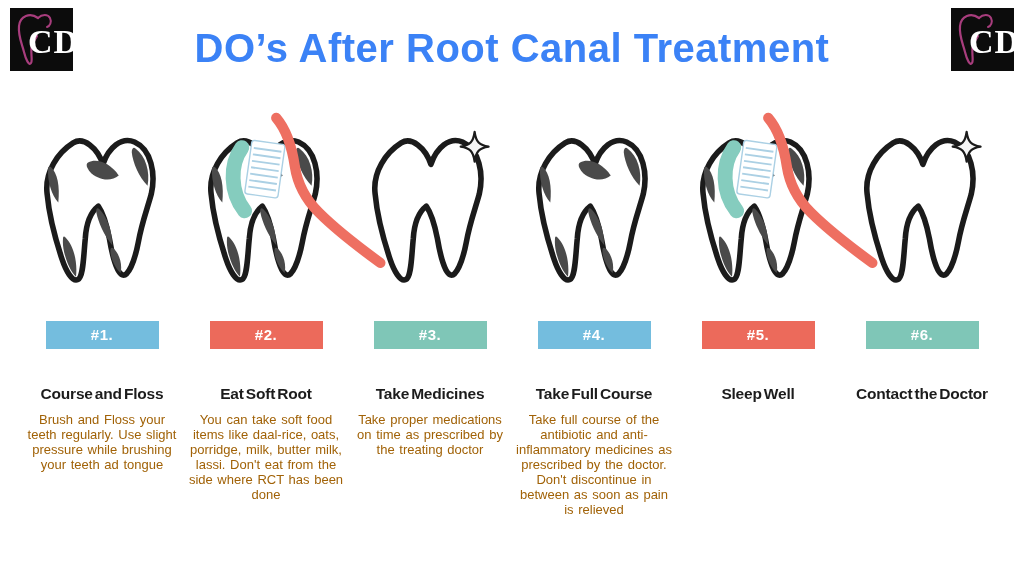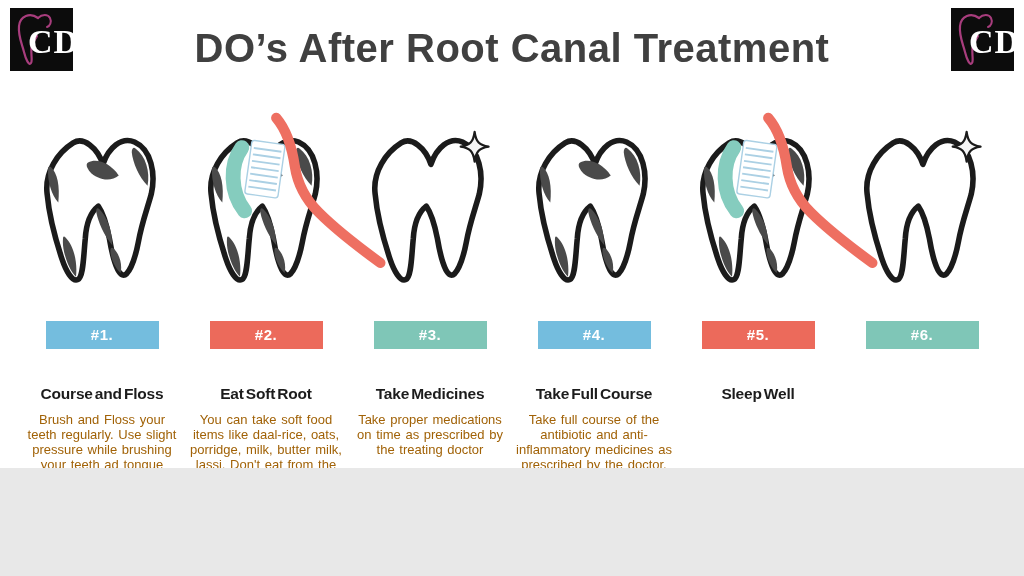--- a/index.html
+++ b/index.html
@@ -1,29 +1,29 @@
 <!DOCTYPE html>
 <html><head>
 <meta charset="utf-8">
 <style>
   html,body { margin:0; padding:0; background:#e8e8e8; }
   .slide {
-    position:relative; width:1024px; height:468px; margin:0 auto;
+    position:relative; width:1024px; height:576px; margin:0 auto;
     background:#ffffff; overflow:hidden;
     font-family:"Liberation Sans", sans-serif;
   }
   
   .logo {
     position:absolute; top:8px; width:63px; height:63px;
   }
   .logo-left  { left:10px; }
   .logo-right { right:10px; }
   .page-title {
     margin:0; padding-top:26px; text-align:center;
-    font-size:40px; font-weight:bold; color:#404040; letter-spacing:0.5px;
+    font-size:40px; font-weight:bold; color:#3b82f6; letter-spacing:0.5px;
   }
   
   .steps {
     display:flex; padding:0 20px; margin-top:58px;
   }
   .step {
     width:164px; display:flex; flex-direction:column; align-items:center;
   }
   .tooth-figure { width:140px; height:172px; position:relative; }
   .tooth-svg { width:140px; height:172px; overflow:visible; display:block; }
@@ -178,16 +178,17 @@
     </div>
 
     <div class="step">
       <div class="tooth-figure">
         <svg class="tooth-svg" viewBox="0 0 150 185">
           <use href="#tooth-base"></use>
           <use href="#sparkle-def"></use>
         </svg>
       </div>
       <div class="badge" style="background-color: rgb(127, 198, 183);">#6.</div>
+      <h3 class="step-title">Contact the Doctor</h3>
     </div>
 
   </div>
 </div>
 
 </body></html>

